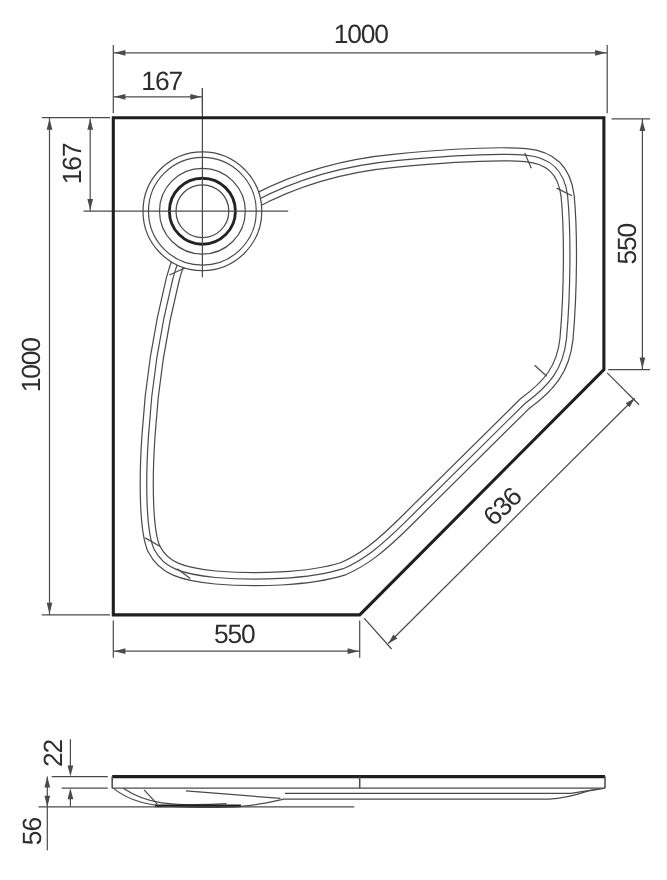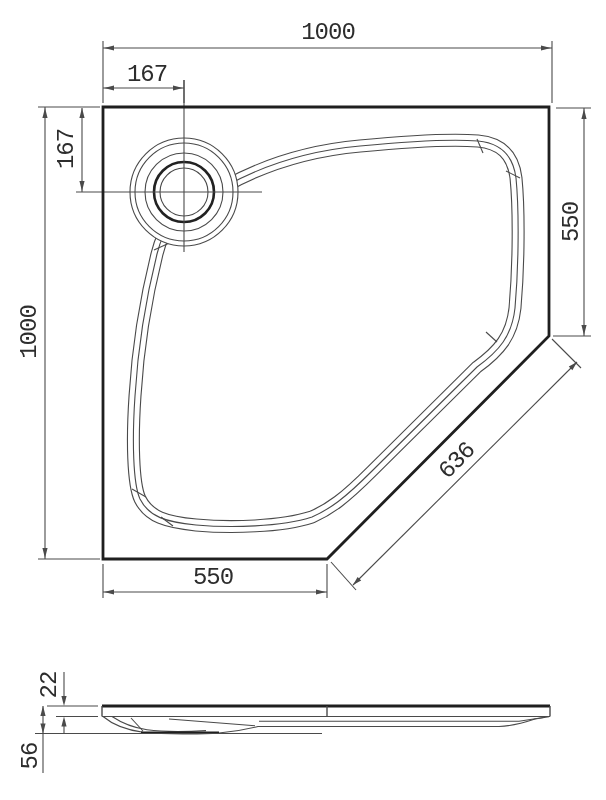--- a/index.html
+++ b/index.html
@@ -4,21 +4,21 @@
 <style>
   :root{
     --bg:#ffffff;
     --line-bold:#1f1f1f;
     --line-thin:#4a4a4a;
     --txt:#2d2d2d;
   }
   html,body{margin:0;padding:0;background:#e8e8e8;}
   #canvas{
     position:relative;width:606px;height:800px;background:var(--bg);
-    font-family:Liberation Mono, monospace;overflow:hidden;
+    font-family:Liberation Sans, sans-serif;overflow:hidden;
   }
   svg{display:block}
   .ln{stroke:var(--line-thin);stroke-width:1.1;fill:none;}
   .ln-md{stroke:var(--line-thin);stroke-width:1.4;fill:none;}
   .ln-bold{stroke:var(--line-bold);stroke-width:2.8;fill:none;}
   .ln-heavy{stroke:var(--line-bold);stroke-width:2.4;fill:none;}
   .band-dark{stroke:var(--line-thin);stroke-width:13;fill:none;}
   .band-white{stroke:var(--bg);stroke-width:10.8;fill:none;}
   .band-mid{stroke:var(--line-thin);stroke-width:1.1;fill:none;}
   .arrow{fill:var(--line-thin);stroke:none;}

